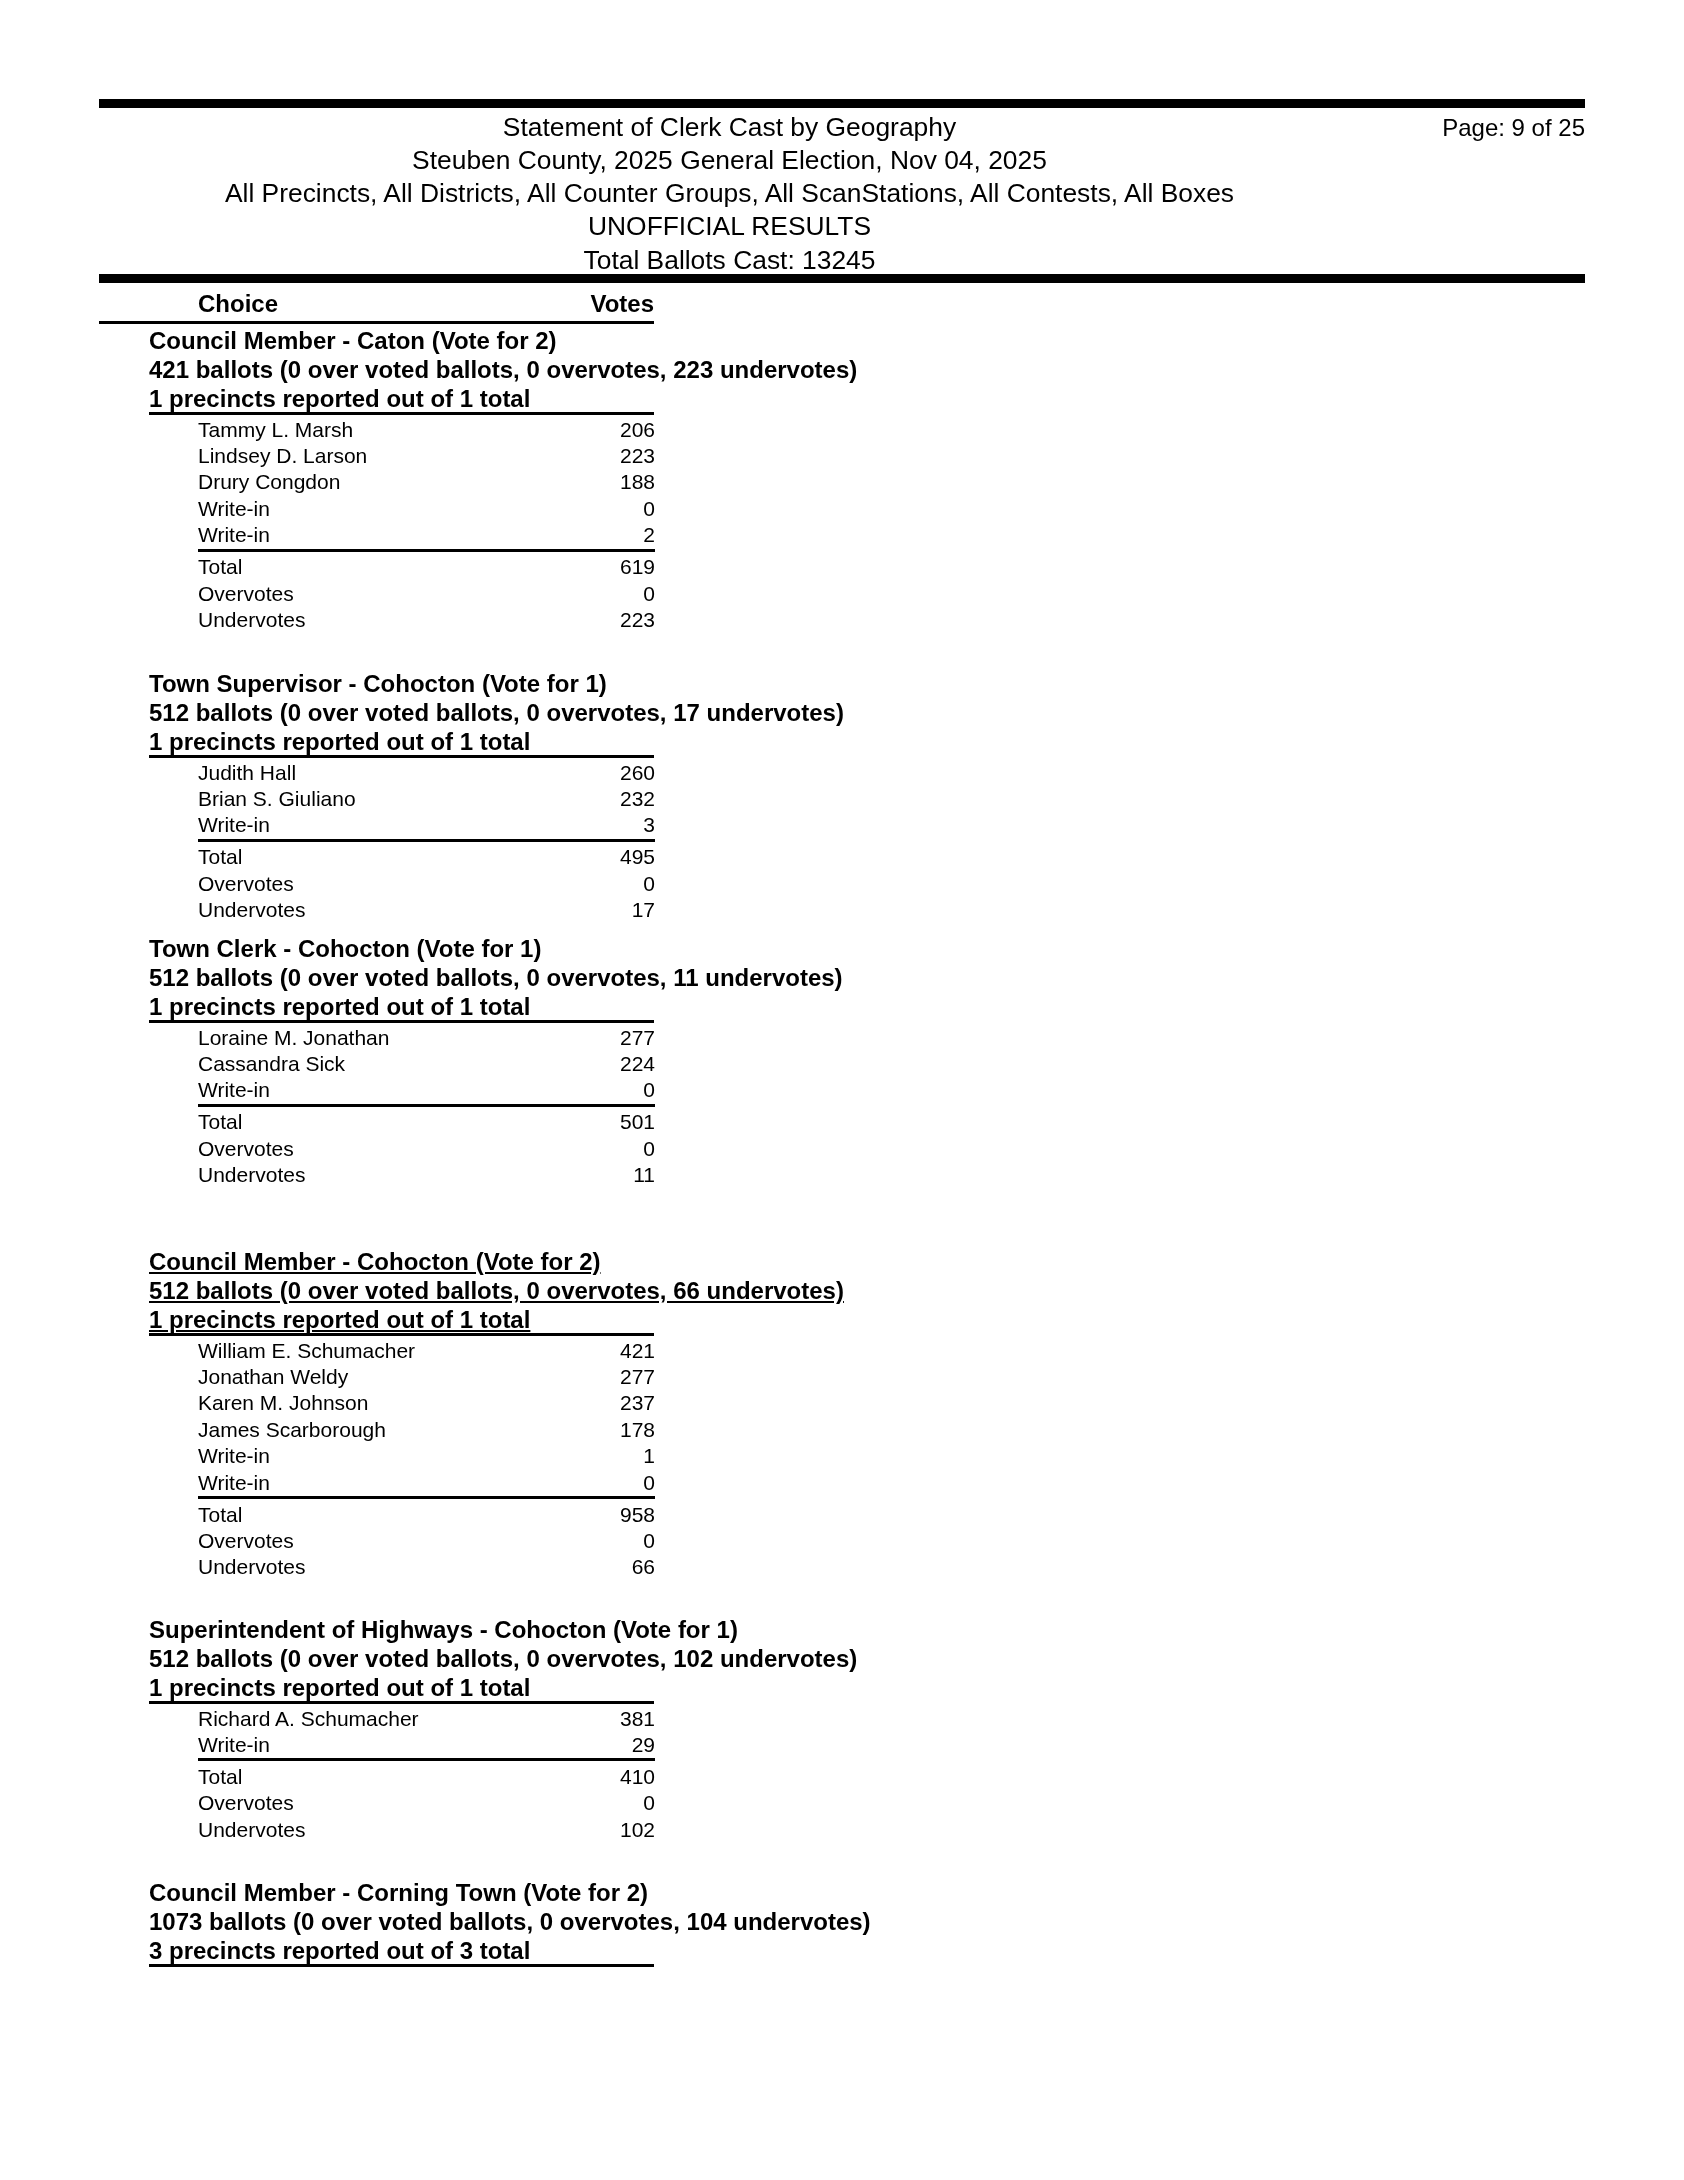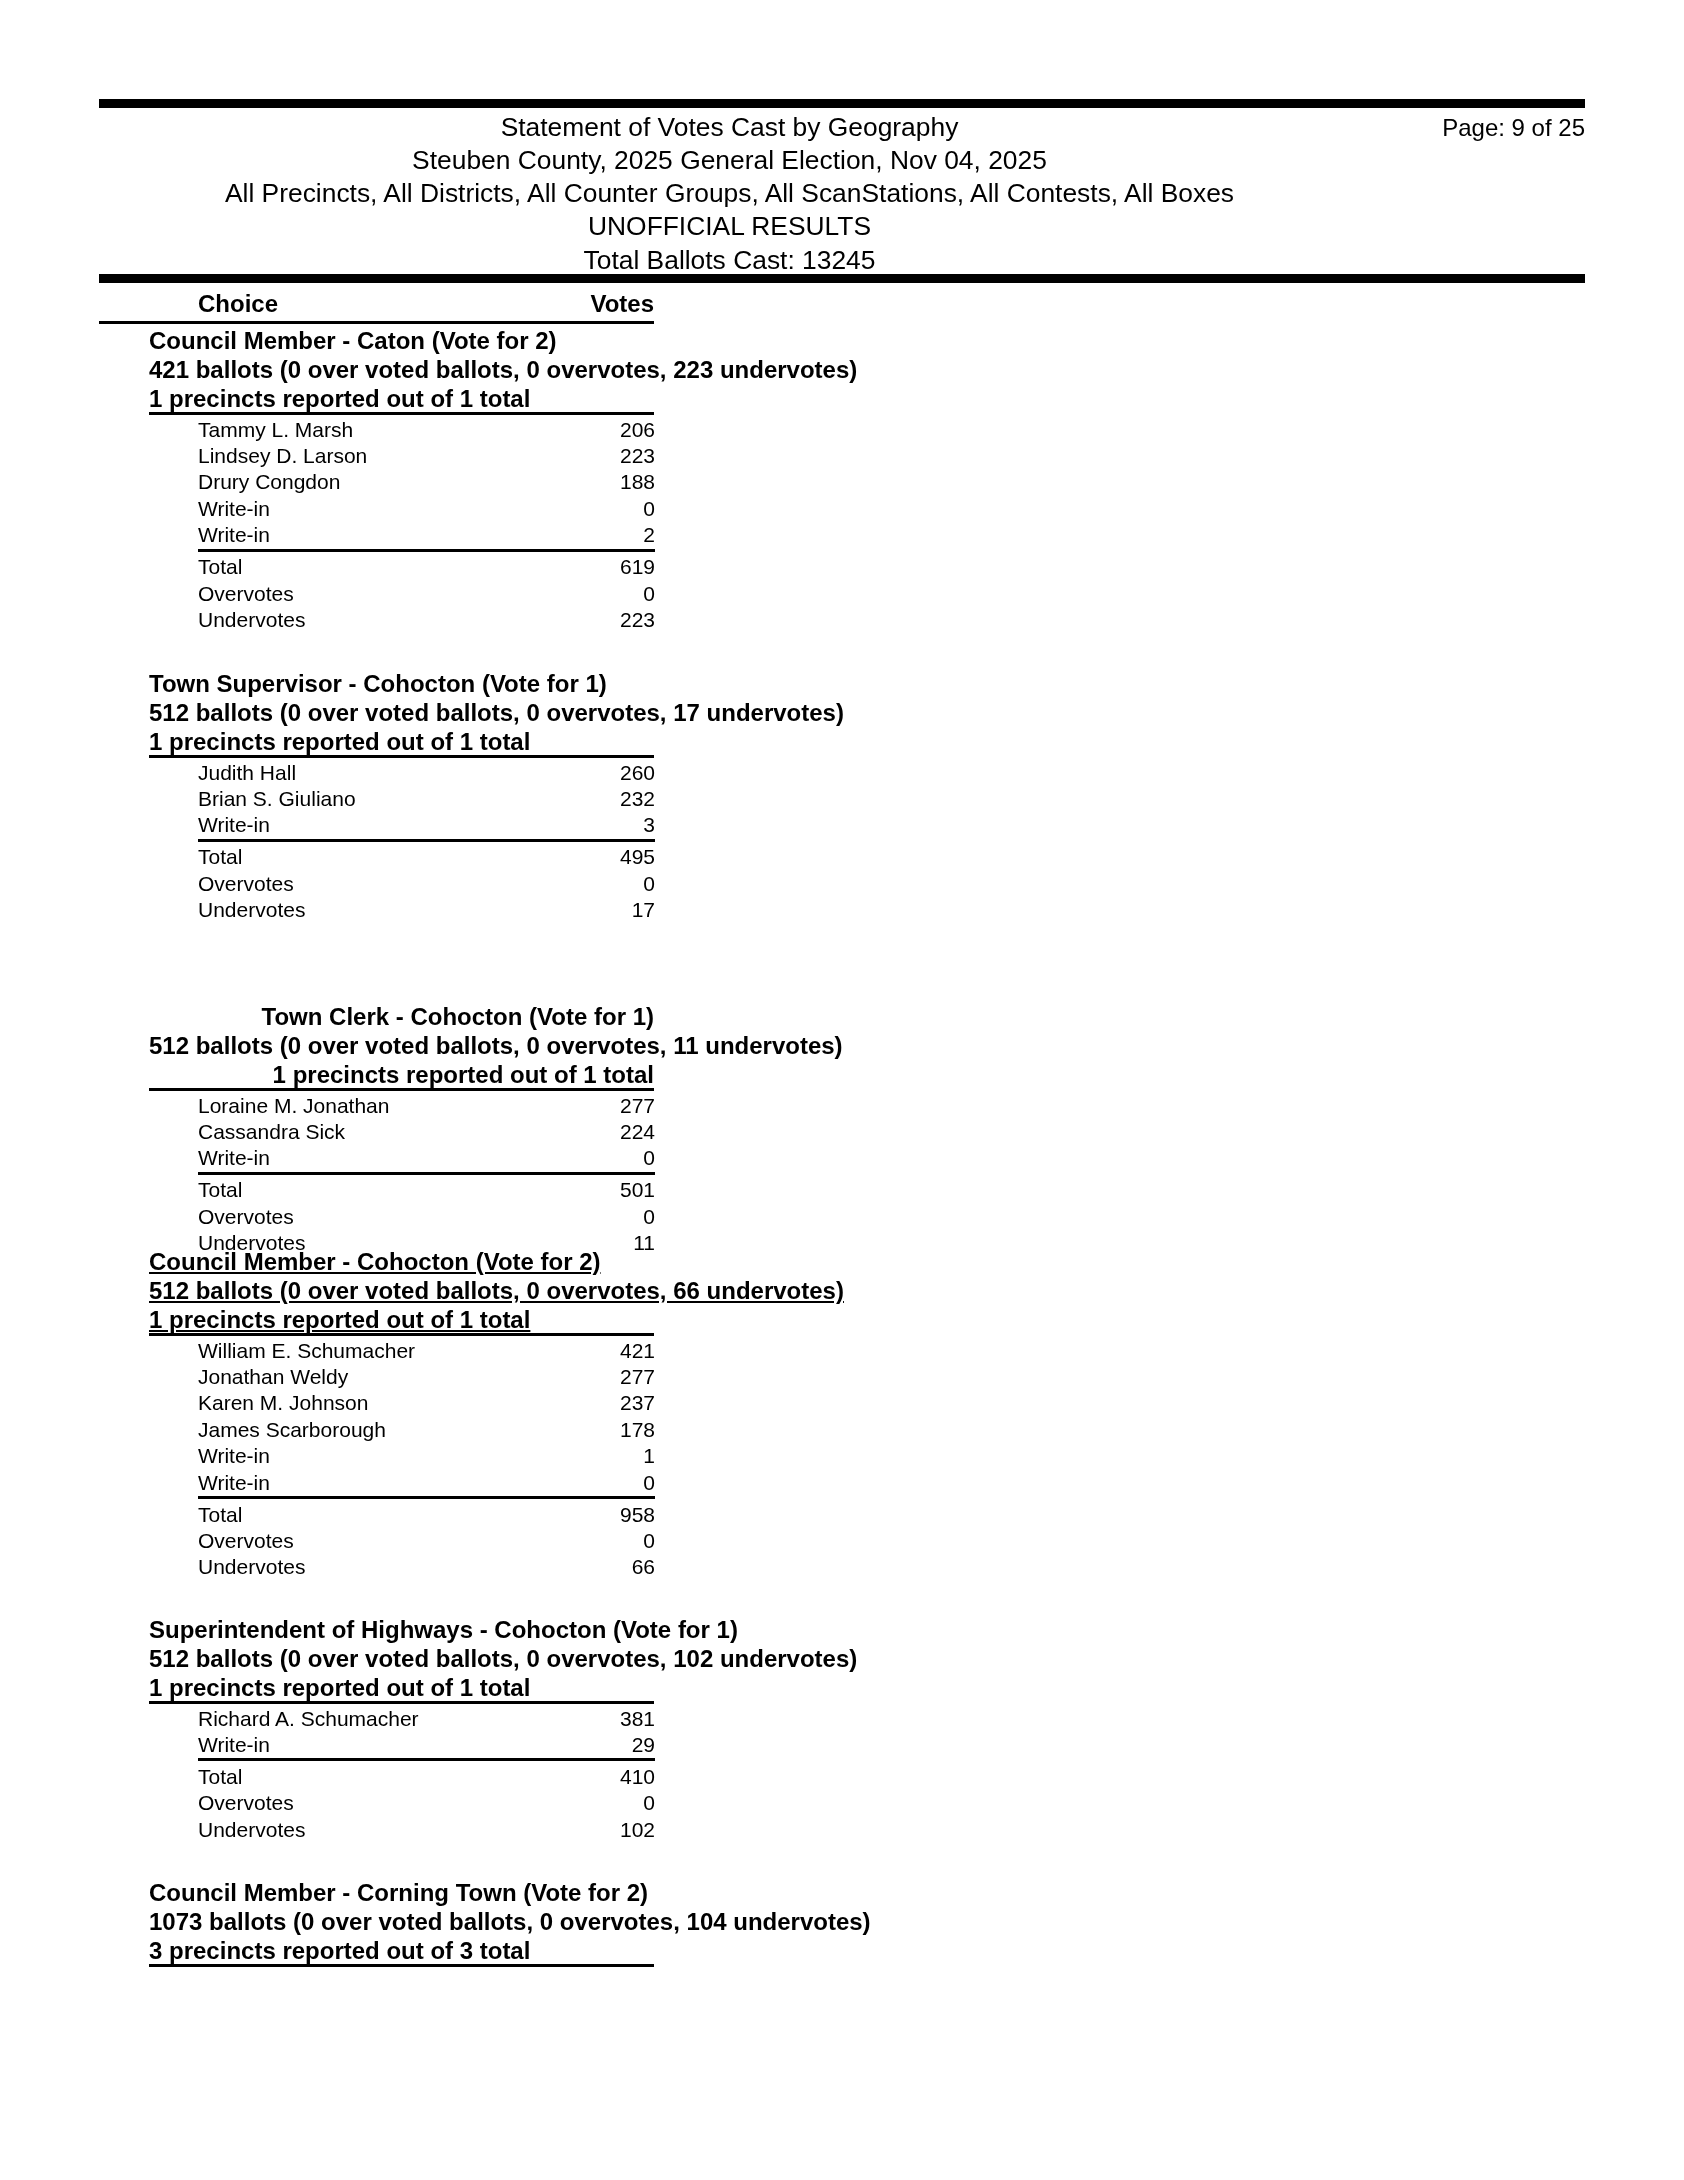--- a/index.html
+++ b/index.html
@@ -20,21 +20,21 @@
   .row .name { position: absolute; left: 0; }
   .row .val { position: absolute; right: 0; }
   .row.lastcand { border-bottom: 3.4px solid #000; }
   .sumrows { margin-left: 49px; width: 457px; margin-top: 2.6px; }
 </style>
 </head>
 <body>
 
 <div class="rule" style="top:99px;"></div>
 
-<div class="hdr" style="top:111px;">Statement of Votes Cast by Geography</div>
+<div class="hdr" style="top:111px;">Statement of Clerk Cast by Geography</div>
 <div class="hdr" style="top:144px;">Steuben County, 2025 General Election, Nov 04, 2025</div>
 <div class="hdr" style="top:177px;">All Precincts, All Districts, All Counter Groups, All ScanStations, All Contests, All Boxes</div>
 <div class="hdr" style="top:210px;">UNOFFICIAL RESULTS</div>
 <div class="hdr" style="top:244px;">Total Ballots Cast: 13245</div>
 <div class="pageno">Page: 9 of 25</div>
 
 <div class="rule" style="top:274px;"></div>
 
 <div class="colhead">
   <span class="c">Choice</span>
@@ -109,21 +109,21 @@
         <div class="row">
           <span class="name">Overvotes</span>
           <span class="val">0</span>
         </div>
         <div class="row">
           <span class="name">Undervotes</span>
           <span class="val">17</span>
         </div>
       </div>
     </div>
-    <div class="contest" style="top: 1002px; text-align: right;">
+    <div class="contest" style="top: 934px;">
       <div class="ctitle">Town Clerk - Cohocton (Vote for 1)</div>
       <div class="cballots">512 ballots (0 over voted ballots, 0 overvotes, 11 undervotes)</div>
       <div class="cprec">1 precincts reported out of 1 total</div>
       <div class="rows">
         <div class="row">
           <span class="name">Loraine M. Jonathan</span>
           <span class="val">277</span>
         </div>
         <div class="row">
           <span class="name">Cassandra Sick</span>

